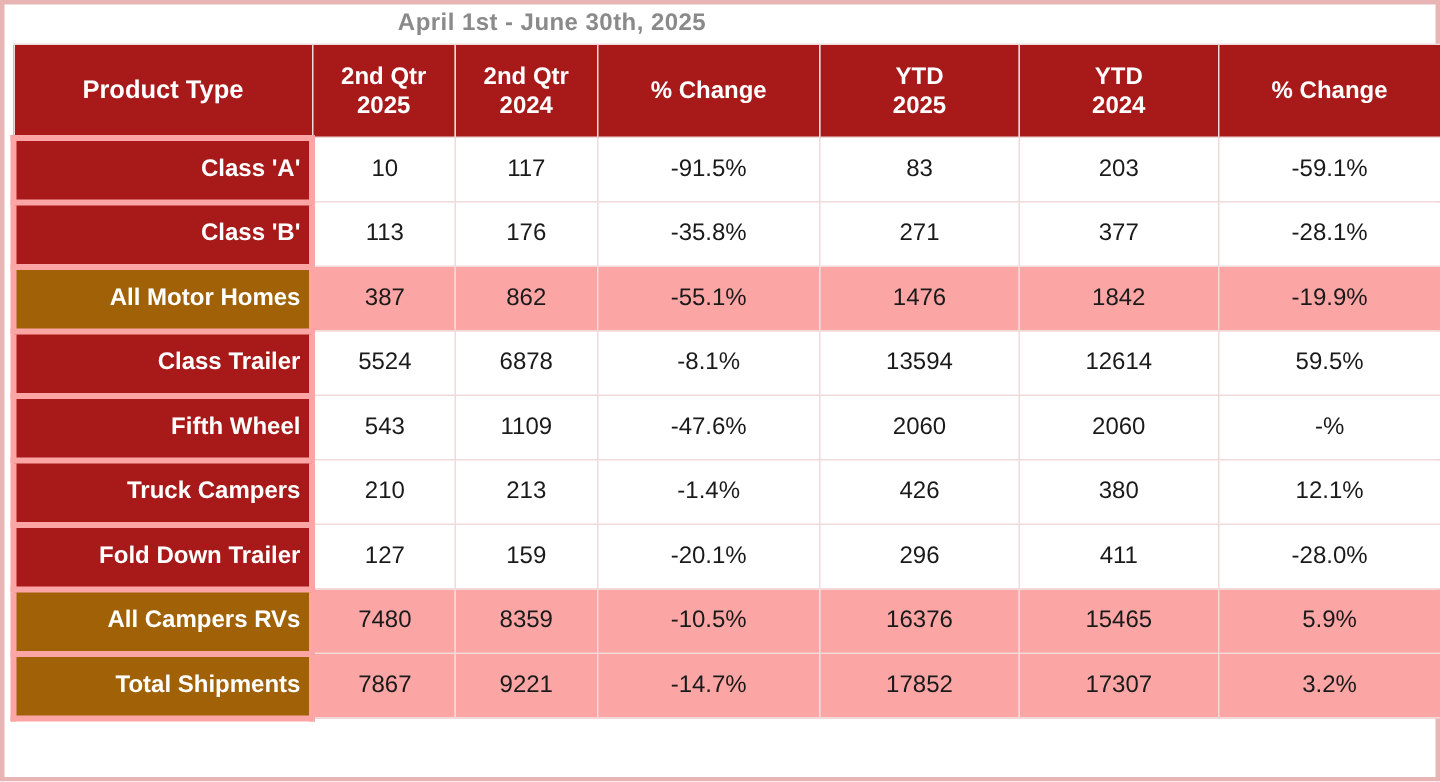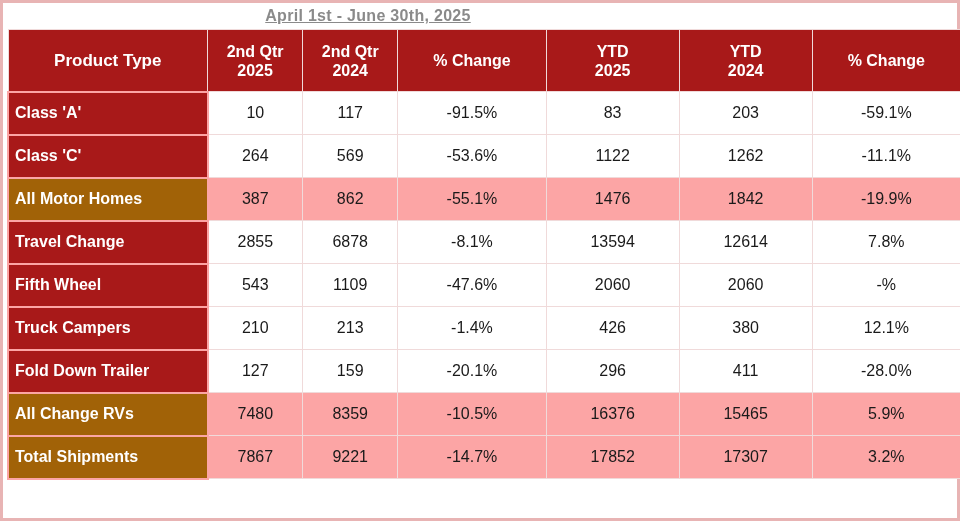--- a/index.html
+++ b/index.html
@@ -33,21 +33,20 @@
     flex: 0 0 195px;
   }
   .period-label {
     text-align: center;
     font-weight: bold;
     font-size: 16px;
     color: #8a8a8a;
     letter-spacing: 0.3px;
     line-height: 18px;
     box-sizing: border-box;
-    text-decoration: underline;
   }
   .period-q { flex: 0 0 340px; }
   .period-ytd { flex: 1 1 auto; }
 
   table.data {
     width: 954px;
     border-collapse: collapse;
     table-layout: fixed;
     margin: 4px;
   }
@@ -78,23 +77,23 @@
     height: 43px;
     font-size: 16px;
     padding: 2px 6px;
     background: #ffffff;
     color: #1a1a1a;
   }
   tbody td.rowlabel {
     background: #a81919;
     color: #ffffff;
     font-weight: bold;
-    text-align: left;
-    font-size: 16px;
-    border: 2px solid #fca5a5;
+    text-align: right;
+    font-size: 16px;
+    border: 4px solid #fca5a5;
   }
   tbody td.num {
     text-align: center;
   }
   tbody tr.highlight td.num {
     background: #fca5a5;
   }
   tbody tr.highlight td.rowlabel {
     background: #a16207;
   }
@@ -138,45 +137,45 @@
         <tr>
           <td class="rowlabel">Class 'A'</td>
           <td class="num q2col">10</td>
           <td class="num q2col">117</td>
           <td class="num">-91.5%</td>
           <td class="num">83</td>
           <td class="num">203</td>
           <td class="num">-59.1%</td>
         </tr>
         <tr>
-          <td class="rowlabel">Class 'C'</td>
-          <td class="num q2col">264</td>
-          <td class="num q2col">569</td>
-          <td class="num">-53.6%</td>
-          <td class="num">1122</td>
-          <td class="num">1262</td>
-          <td class="num">-11.1%</td>
+          <td class="rowlabel">Class 'B'</td>
+          <td class="num q2col">113</td>
+          <td class="num q2col">176</td>
+          <td class="num">-35.8%</td>
+          <td class="num">271</td>
+          <td class="num">377</td>
+          <td class="num">-28.1%</td>
         </tr>
         <tr class="highlight">
           <td class="rowlabel">All Motor Homes</td>
           <td class="num q2col">387</td>
           <td class="num q2col">862</td>
           <td class="num">-55.1%</td>
           <td class="num">1476</td>
           <td class="num">1842</td>
           <td class="num">-19.9%</td>
         </tr>
         <tr>
-          <td class="rowlabel">Travel Change</td>
-          <td class="num q2col">2855</td>
+          <td class="rowlabel">Class Trailer</td>
+          <td class="num q2col">5524</td>
           <td class="num q2col">6878</td>
           <td class="num">-8.1%</td>
           <td class="num">13594</td>
           <td class="num">12614</td>
-          <td class="num">7.8%</td>
+          <td class="num">59.5%</td>
         </tr>
         <tr>
           <td class="rowlabel">Fifth Wheel</td>
           <td class="num q2col">543</td>
           <td class="num q2col">1109</td>
           <td class="num">-47.6%</td>
           <td class="num">2060</td>
           <td class="num">2060</td>
           <td class="num">-%</td>
         </tr>
@@ -192,21 +191,21 @@
         <tr>
           <td class="rowlabel">Fold Down Trailer</td>
           <td class="num q2col">127</td>
           <td class="num q2col">159</td>
           <td class="num">-20.1%</td>
           <td class="num">296</td>
           <td class="num">411</td>
           <td class="num">-28.0%</td>
         </tr>
         <tr class="highlight">
-          <td class="rowlabel">All Change RVs</td>
+          <td class="rowlabel">All Campers RVs</td>
           <td class="num q2col">7480</td>
           <td class="num q2col">8359</td>
           <td class="num">-10.5%</td>
           <td class="num">16376</td>
           <td class="num">15465</td>
           <td class="num">5.9%</td>
         </tr>
         <tr class="highlight">
           <td class="rowlabel">Total Shipments</td>
           <td class="num q2col">7867</td>

